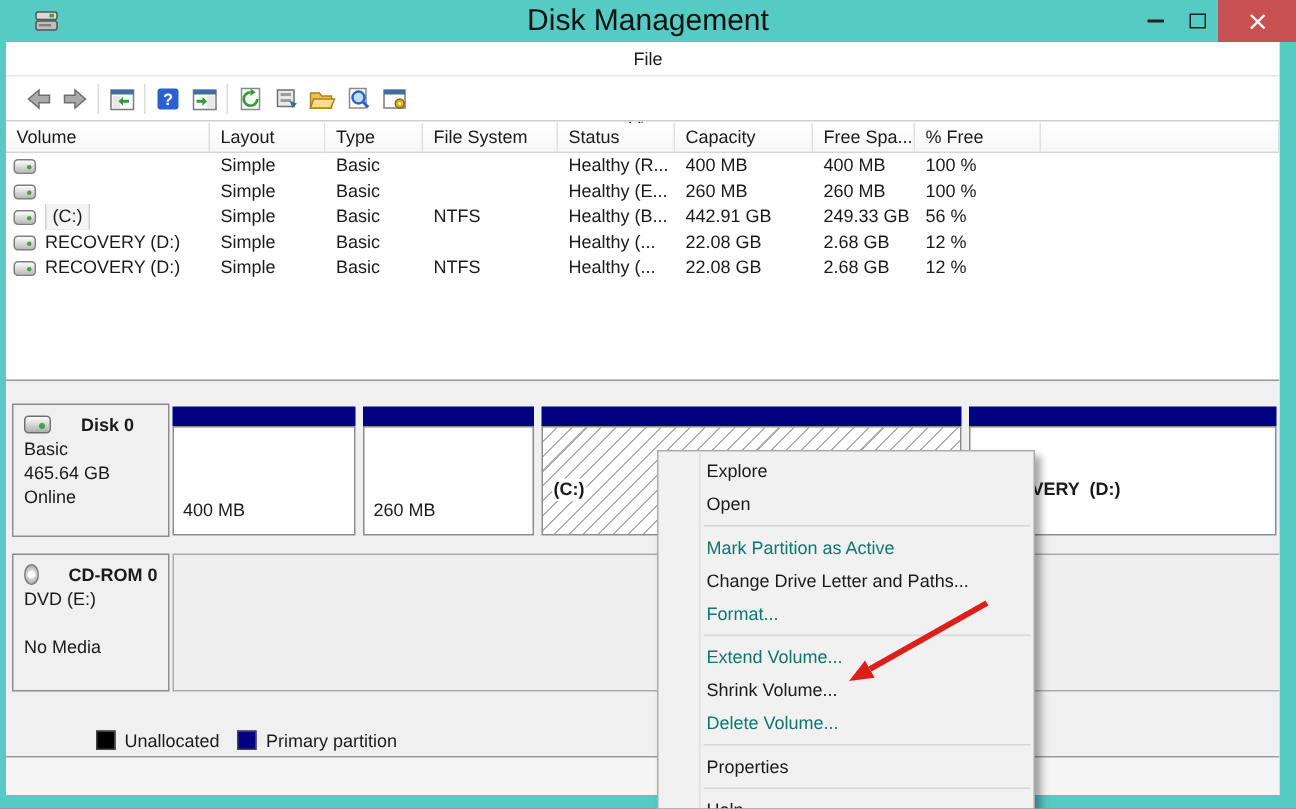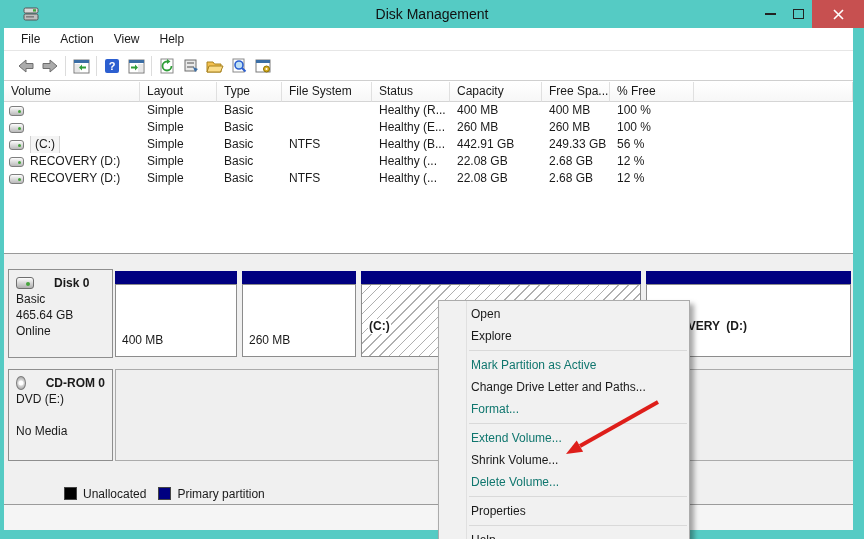--- a/index.html
+++ b/index.html
@@ -3,31 +3,31 @@
 <meta charset="utf-8">
 <style>
   html,body{margin:0;padding:0;background:#777;}
   *{box-sizing:border-box;}
   .window{position:relative;width:864px;height:539px;background:#55CBC4;overflow:hidden;
           font-family:"Liberation Sans",sans-serif;font-size:12px;color:#1a1a1a;}
   
   .titlebar{position:absolute;left:0;top:0;width:864px;height:28px;background:#55CBC4;}
   .win-icon{position:absolute;left:22px;top:6px;}
   .title{position:absolute;left:0;top:0;width:100%;height:28px;line-height:28px;
-         text-align:center;font-size:14px;color:#111;}
+         text-align:center;font-size:20px;color:#111;}
   .cap-btn{position:absolute;top:0;height:28px;display:flex;align-items:center;justify-content:center;}
   .btn-min{left:755px;width:30px;}
   .btn-max{left:785px;width:26px;}
   .btn-close{left:812px;width:52px;background:#C75050;}
   .dash{width:11px;height:2px;background:#222;}
   .maxsq{width:11px;height:10px;border:1.5px solid #222;background:transparent;}
   
   .client{position:absolute;left:4px;top:28px;width:849px;height:502px;background:#fff;overflow:hidden;}
   .menubar{position:absolute;left:0;top:0;width:100%;height:23px;background:#fff;
-           border-bottom:1px solid #E6E6E6;display:flex;align-items:center;padding-left:7px;}
+           border-bottom:1px solid #E6E6E6;display:flex;align-items:center;padding-left:7px;flex-direction:column;}
   .menubar .mi{padding:0 10px;height:23px;line-height:23px;}
   .toolbar{position:absolute;left:0;top:24px;width:100%;height:29px;background:#fff;
            border-bottom:1px solid #CFCFCF;display:flex;align-items:center;padding-left:10px;}
   .tb{width:24px;height:24px;display:flex;align-items:center;justify-content:center;}
   .tbsep{width:1px;height:20px;background:#DCDCDC;margin:0 3px;}
   
   .toppane{position:absolute;left:0;top:54px;width:100%;height:196px;background:#fff;}
   .vt-grid{display:grid;grid-template-columns:136px 77px 65px 90px 78px 92px 68px 84px 1fr;}
   .vt-head .cell{height:20px;line-height:19px;padding-left:7px;border-right:1px solid #E0E0E0;
                  border-bottom:1px solid #D5D5D5;background:linear-gradient(#ffffff,#F7F7F7);
@@ -345,22 +345,22 @@
           <span>Primary partition</span>
         </span>
       </div>
     </div>
 
     <div class="statusstrip"></div>
   </div>
 
   <div class="ctxmenu">
     <div class="gutter"></div>
+    <div class="cm-item">Explore</div>
     <div class="cm-item">Open</div>
-    <div class="cm-item">Explore</div>
     <div class="cm-sep"></div>
     <div class="cm-item disabled">Mark Partition as Active</div>
     <div class="cm-item">Change Drive Letter and Paths...</div>
     <div class="cm-item disabled">Format...</div>
     <div class="cm-sep"></div>
     <div class="cm-item disabled">Extend Volume...</div>
     <div class="cm-item">Shrink Volume...</div>
     <div class="cm-item disabled">Delete Volume...</div>
     <div class="cm-sep"></div>
     <div class="cm-item">Properties</div>

